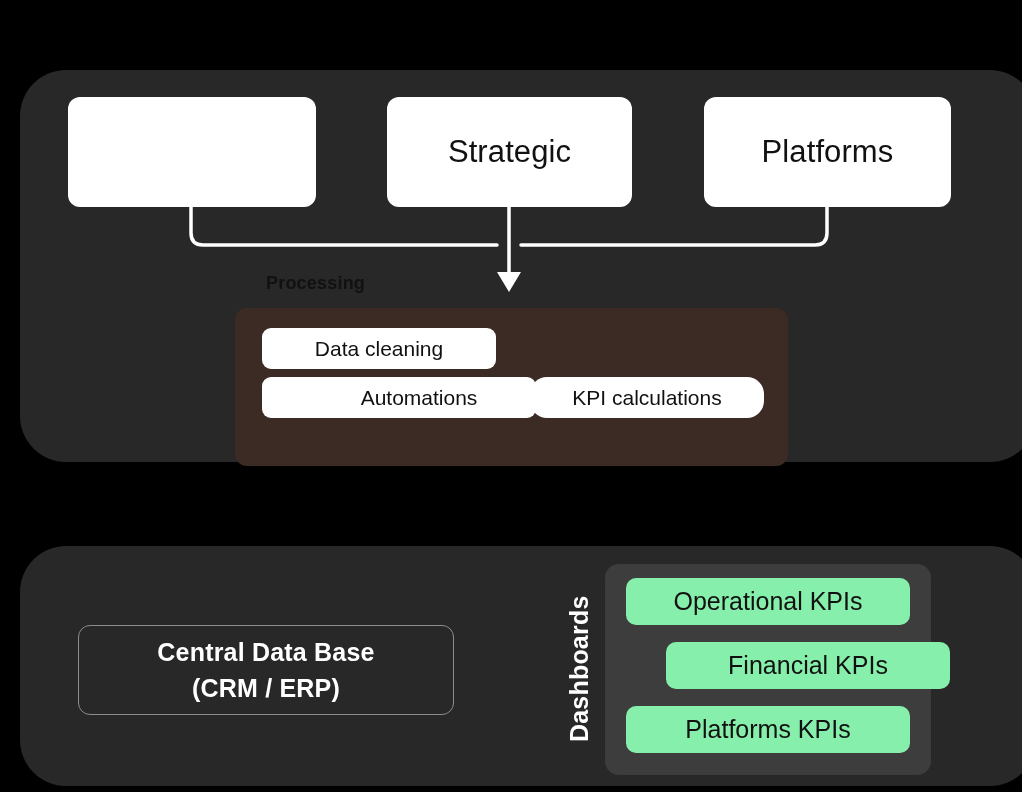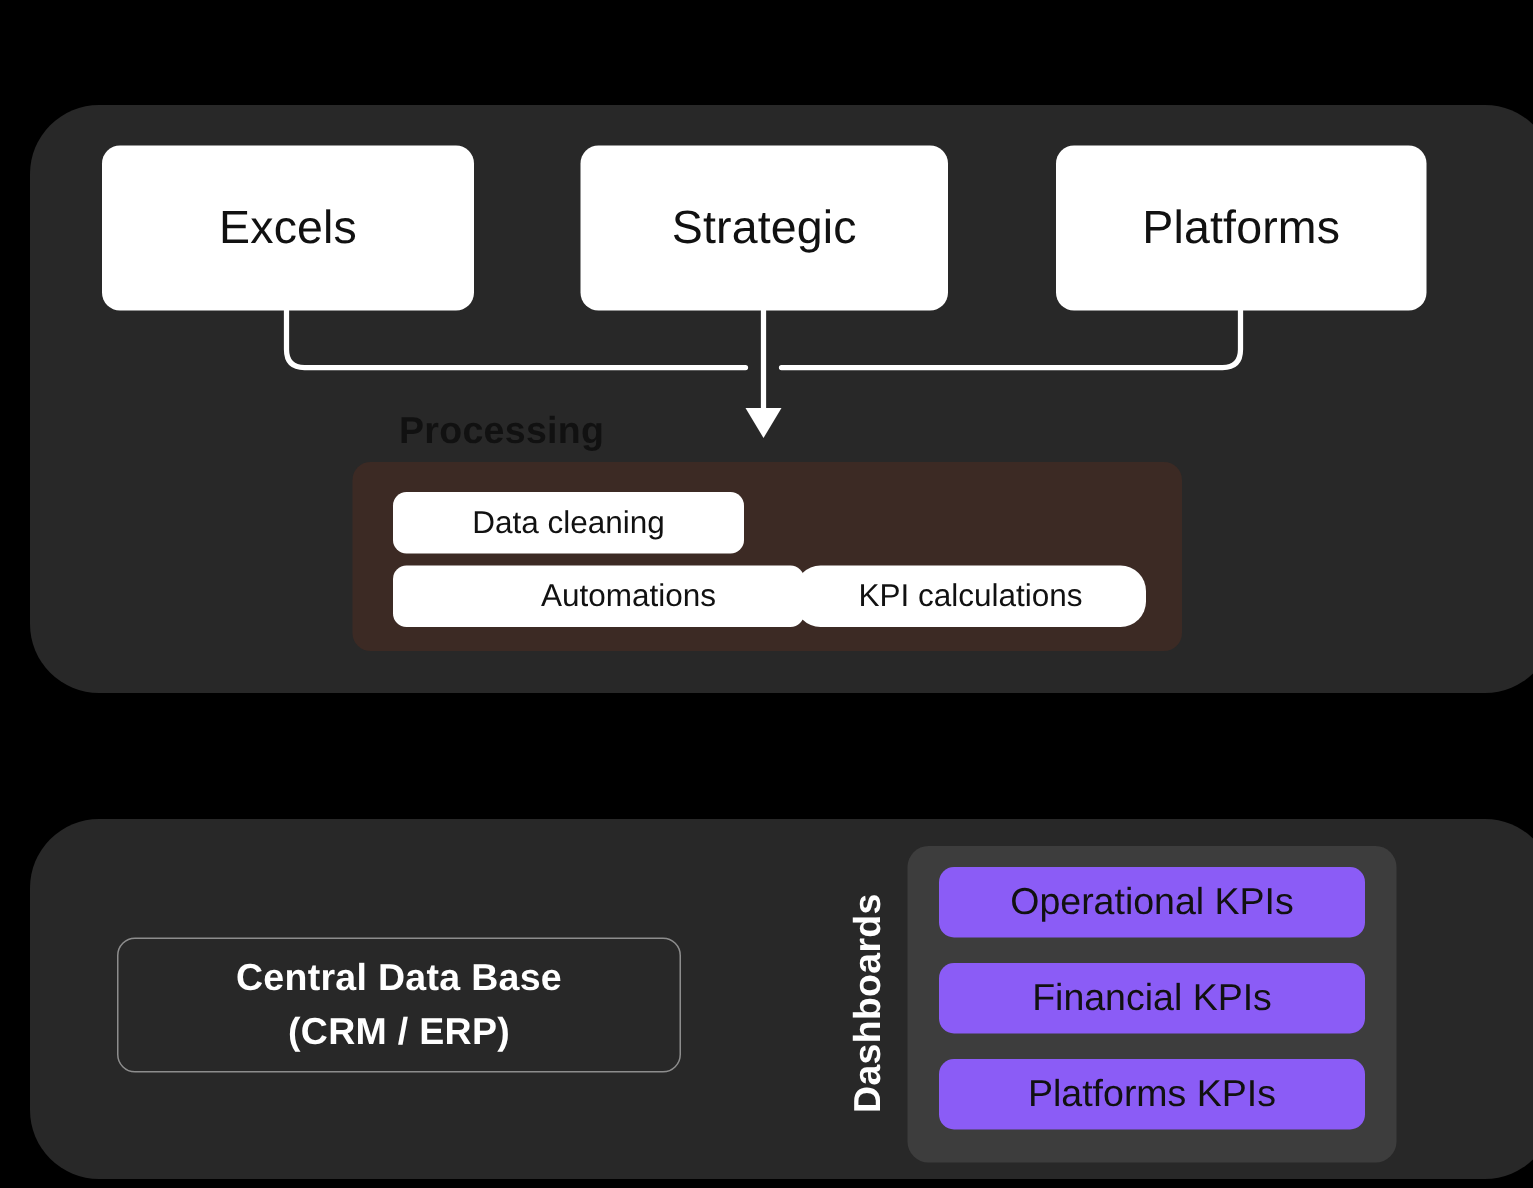--- a/index.html
+++ b/index.html
@@ -63,34 +63,34 @@
     width: 1022px;
     height: 792px;
     pointer-events: none;
   }
 
   
   #processing-label {
     position: absolute;
     left: 266px;
     top: 273px;
-    font-size: 25px;
+    font-size: 18px;
     font-weight: 700;
     color: #111111;
     letter-spacing: 0.2px;
     text-align: right;
   }
 
   
   #processing-box {
     position: absolute;
     left: 235px;
     top: 308px;
     width: 553px;
-    height: 126px;
+    height: 158px;
     background: #3c2a24;
     border-radius: 12px;
   }
   .proc-chip {
     position: absolute;
     background: #ffffff;
     border-radius: 9px;
     display: flex;
     align-items: center;
     justify-content: center;
@@ -151,41 +151,40 @@
     width: 326px;
     height: 211px;
     background: #3d3d3d;
     border-radius: 14px;
   }
   .kpi-chip {
     position: absolute;
     left: 21px;
     width: 284px;
     height: 47px;
-    background: #8b5cf6;
+    background: #86efac;
     border-radius: 10px;
     display: flex;
     align-items: center;
     justify-content: center;
     color: #111111;
     font-size: 25px;
     font-weight: 400;
   }
   #kpi-operational { top: 14px; }
-  #kpi-financial   { top: 78px; }
+  #kpi-financial   { top: 78px; margin-left: 40px; }
   #kpi-strategic   { top: 142px; }
 </style>
 </head>
 <body>
 
 <div class="panel" id="panel-top"></div>
 
 <div class="source-card" id="card-excels">
   <span>
-    <span class="card-line">Excels</span>
   </span>
 </div>
 
 <div class="source-card" id="card-internal">
   <span>
     <span class="card-line">Strategic</span>
   </span>
 </div>
 
 <div class="source-card" id="card-platforms">

